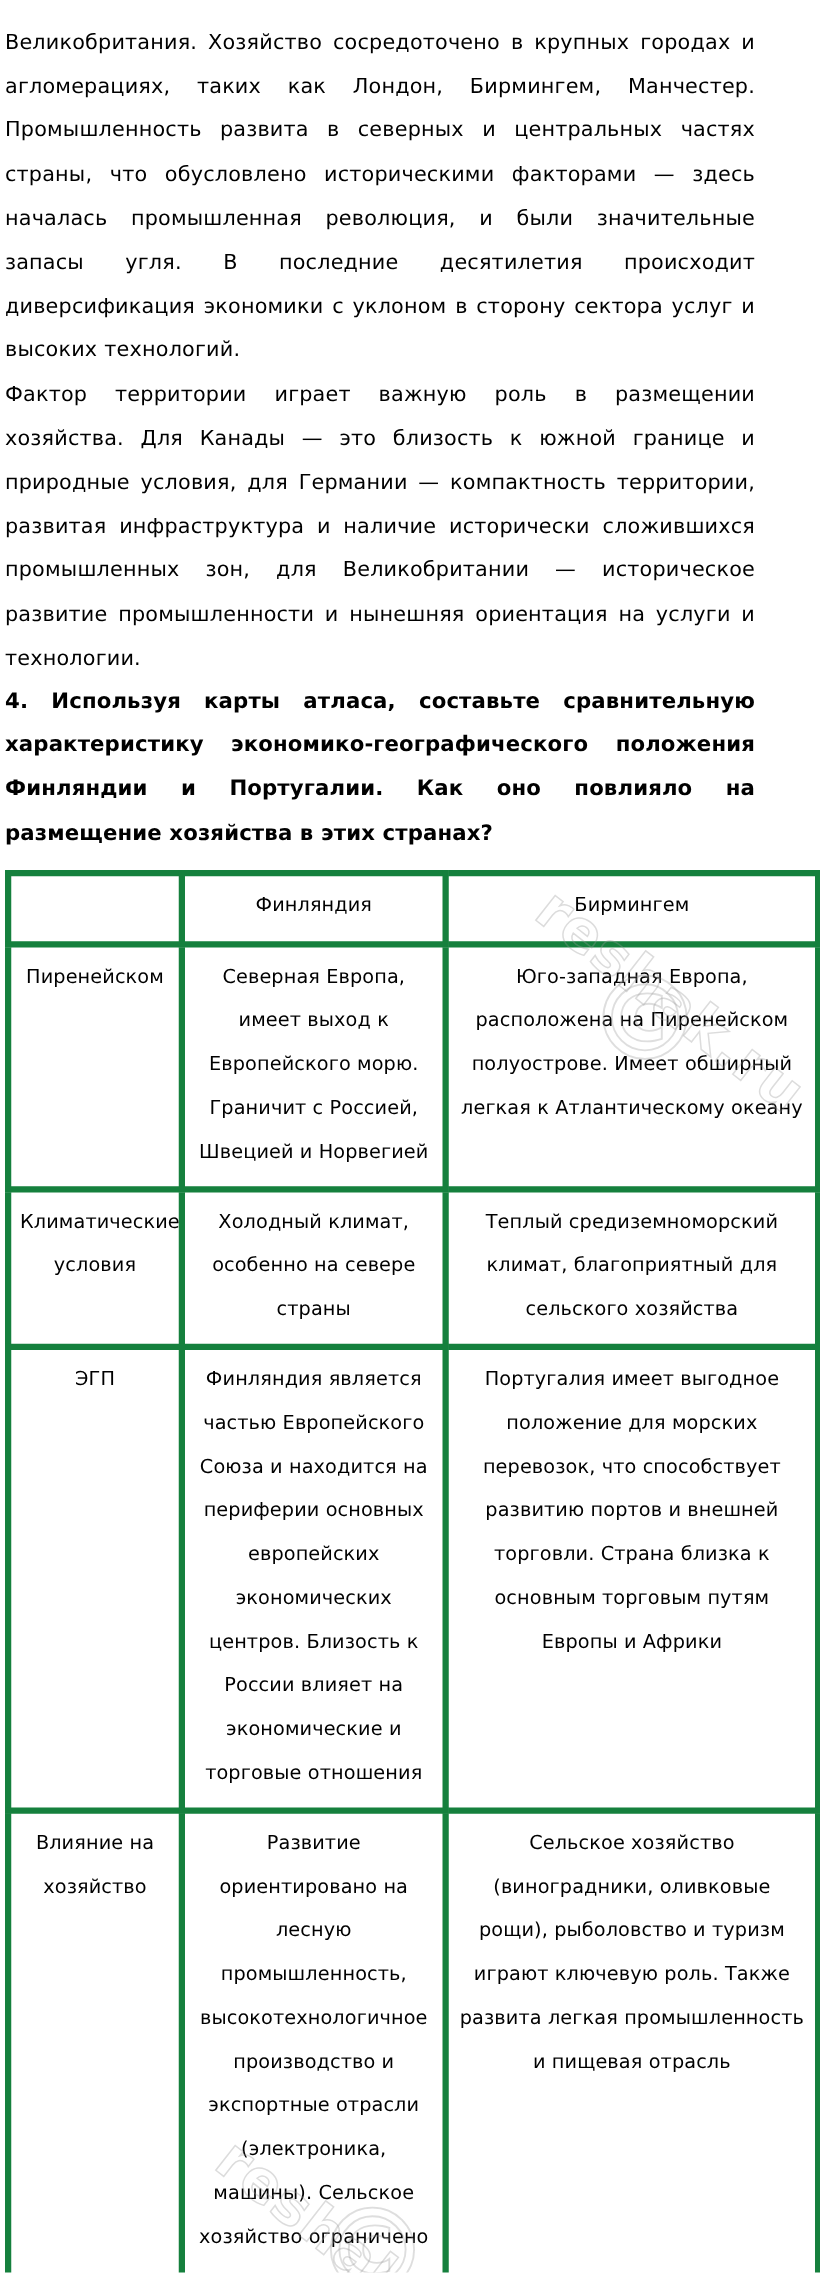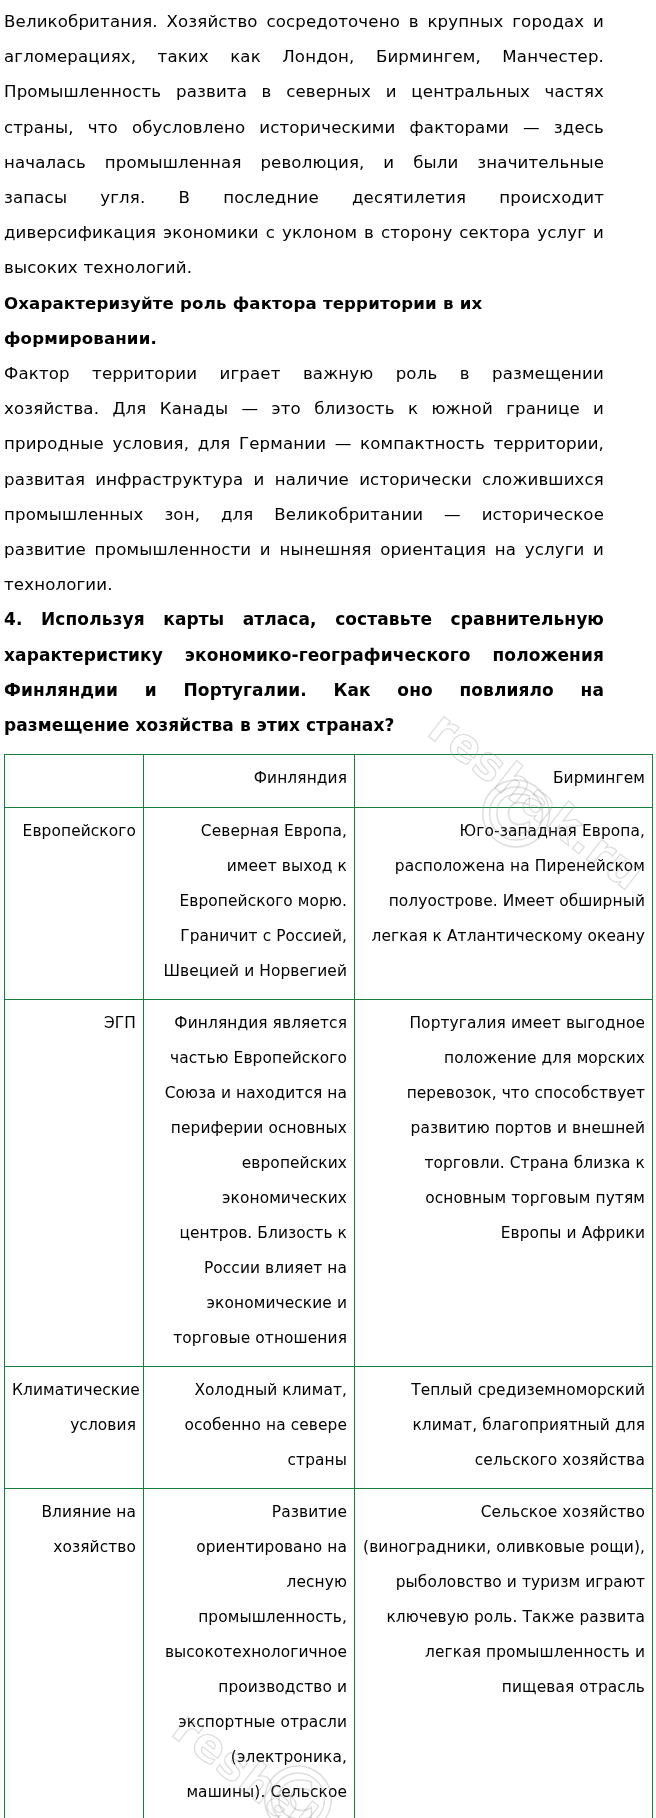--- a/index.html
+++ b/index.html
@@ -13,21 +13,21 @@
     font-family: "DejaVu Sans", sans-serif;
     color: #000000;
     overflow: hidden;
     position: relative;
   }
   .page {
     position: relative;
     width: 608px;
     height: 1818px;
     box-sizing: border-box;
-    padding: 4px 4px;
+    padding: 16px 4px;
   }
 
   
   p.para {
     margin: 0 0 0 0;
     font-size: 16.6px;
     line-height: 35.2px;
     text-align: justify;
     text-justify: inter-word;
     letter-spacing: 0.15px;
@@ -50,26 +50,26 @@
   
   table.cmp {
     width: 648px;
     border-collapse: collapse;
     table-layout: fixed;
     margin-top: 11px;
     font-size: 15.4px;
   }
   table.cmp td,
   table.cmp th {
-    border: 1px solid #15803d;
+    border: 5px solid #15803d;
     vertical-align: top;
     padding: 6px 7px 10px 7px;
     line-height: 35.0px;
     font-weight: normal;
-    text-align: right;
+    text-align: center;
     letter-spacing: 0.1px;
   }
   col.c1 { width: 139px; }
   col.c2 { width: 211px; }
   col.c3 { width: 298px; }
 
   .hdr-row td { height: 36px; padding-top: 4px; padding-bottom: 4px;}
 
   
   .wm {
@@ -96,55 +96,54 @@
   .wm2 { left: 196px; top: 1700px; transform: rotate(38deg); transform-origin: left top; }
   .wm2c{ left: 252px; top: 1748px; }
 </style>
 </head>
 <body>
 
 <div class="page">
 
   <p class="para">Великобритания. Хозяйство сосредоточено в крупных городах и агломерациях, таких как Лондон, Бирмингем, Манчестер. Промышленность развита в северных и центральных частях страны, что обусловлено историческими факторами — здесь началась промышленная революция, и были значительные запасы угля. В последние десятилетия происходит диверсификация экономики с уклоном в сторону сектора услуг и высоких технологий.</p>
 
-  <p class="para bold">Охарактеризуйте роль фактора территории в их формировании.</p>
 
   <p class="para">Фактор территории играет важную роль в размещении хозяйства. Для Канады — это близость к южной границе и природные условия, для Германии — компактность территории, развитая инфраструктура и наличие исторически сложившихся промышленных зон, для Великобритании — историческое развитие промышленности и нынешняя ориентация на услуги и технологии.</p>
 
   <p class="q-head">4. Используя карты атласа, составьте сравнительную характеристику экономико-географического положения Финляндии и Португалии. Как оно повлияло на размещение хозяйства в этих странах?</p>
 
   <table class="cmp">
     <colgroup>
       <col class="c1">
         <col class="c2">
         <col class="c3">
     </colgroup>
     <tbody>
       <tr class="hdr-row">
         <td></td>
         <td class="center">Финляндия</td>
         <td class="center">Бирмингем</td>
       </tr>
 
       <tr>
-        <td>Европейского</td>
+        <td>Пиренейском</td>
         <td>Северная Европа, имеет выход к Европейского морю. Граничит с Россией, Швецией и Норвегией</td>
         <td>Юго-западная Европа, расположена на Пиренейском полуострове. Имеет обширный легкая к Атлантическому океану</td>
+      </tr>
+
+      <tr>
+        <td>Климатические условия</td>
+        <td>Холодный климат, особенно на севере страны</td>
+        <td>Теплый средиземноморский климат, благоприятный для сельского хозяйства</td>
       </tr>
 
       <tr>
         <td>ЭГП</td>
         <td>Финляндия является частью Европейского Союза и находится на периферии основных европейских экономических центров. Близость к России влияет на экономические и торговые отношения</td>
         <td>Португалия имеет выгодное положение для морских перевозок, что способствует развитию портов и внешней торговли. Страна близка к основным торговым путям Европы и Африки</td>
-      </tr>
-
-      <tr>
-        <td>Климатические условия</td>
-        <td>Холодный климат, особенно на севере страны</td>
-        <td>Теплый средиземноморский климат, благоприятный для сельского хозяйства</td>
       </tr>
 
       <tr>
         <td>Влияние на хозяйство</td>
         <td>Развитие ориентировано на лесную промышленность, высокотехнологичное производство и экспортные отрасли (электроника, машины). Сельское хозяйство ограничено из-за сурового климата и географических условий</td>
         <td>Сельское хозяйство (виноградники, оливковые рощи), рыболовство и туризм играют ключевую роль. Также развита легкая промышленность и пищевая отрасль</td>
       </tr>
     </tbody>
   </table>
 

